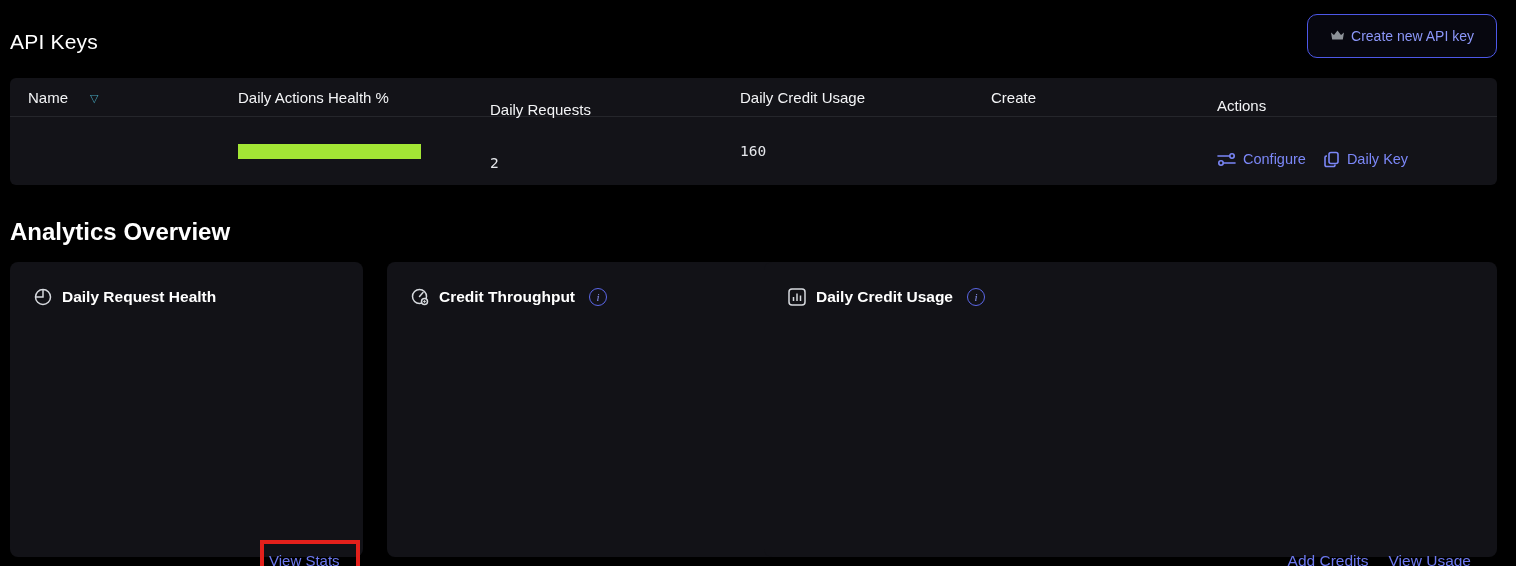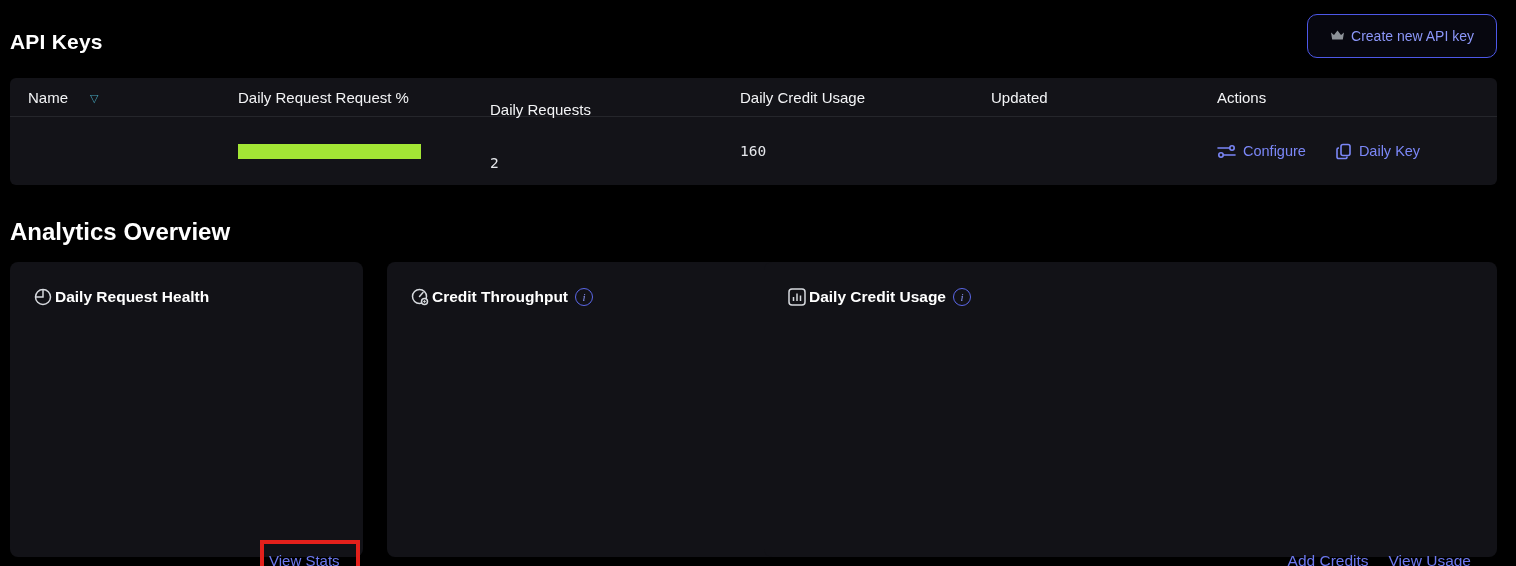--- a/index.html
+++ b/index.html
@@ -1,49 +1,49 @@
 <!DOCTYPE html>
 <html><head>
 <meta charset="utf-8">
 <style>
   * { margin:0; padding:0; box-sizing:border-box; }
   html,body { background:#000; }
   body { font-family:"Liberation Sans", sans-serif; color:#e5e7eb; }
   .screen { position:relative; width:1516px; height:566px; background:#000; overflow:hidden; }
 
   
-  .page-title { position:absolute; left:10px; top:30px; font-size:21px; font-weight:700; color:#fff; letter-spacing:.2px; }
+  .page-title { position:absolute; left:10px; top:30px; font-size:21px; font-weight:400; color:#fff; letter-spacing:.2px; }
   .create-btn { position:absolute; top:14px; right:19px; height:44px; padding:0 22px; display:flex; align-items:center; gap:6px;
     background:#07070f; border:1.5px solid #4d58e8; border-radius:10px; color:#8b96f8; font-size:14px; cursor:pointer; }
   .crown { color:#8d9298; font-size:14px; line-height:1; }
 
   
   .table { position:absolute; left:10px; top:78px; width:1487px; height:107px; background:#131318; border-radius:6px; }
   .thead { position:absolute; left:0; top:0; right:0; height:39px; border-bottom:1px solid #25262b; }
   .th { position:absolute; top:0; height:39px; display:flex; align-items:center; gap:22px; font-size:15px; color:#f3f4f6; font-weight:500; }
   .sort-icon { color:#45a5bc; font-size:11px; line-height:1; padding-top:2px; }
   .trow { position:absolute; left:0; top:39px; right:0; height:68px; }
   .td { position:absolute; top:0; height:68px; display:flex; align-items:center; font-size:15px; color:#e5e7eb; }
   .mono { font-family:"DejaVu Sans Mono", monospace; font-size:14.5px; }
   .c-name  { left:18px; }  .c-health{ left:228px; } .c-req { left:480px;margin-top:12px; }
-  .c-usage { left:730px; } .c-upd   { left:981px; } .c-act { left:1207px; }
+  .c-usage { left:730px; } .c-upd   { left:981px; } .c-act { left:1207px;margin-top:8px; }
   .health-bar { width:183px; height:15px; background:#a3e635; }
-  .actions { display:flex; align-items:center; gap:30px; }
+  .actions { display:flex; align-items:center; gap:18px; }
   .action-link { display:flex; align-items:center; gap:7px; color:#7b87f7; font-size:14.5px; cursor:pointer; }
   .action-link svg { display:block; }
 
   
   .section-title { position:absolute; left:10px; top:218px; font-size:24px; font-weight:700; color:#fff; }
 
   
   .card { position:absolute; top:262px; height:295px; background:#121217; border-radius:8px; }
   .card-1 { left:10px;  width:353px; }
   .card-2 { left:387px; width:413px; }
   .card-3 { left:764px; width:733px; }
-  .card-head { position:absolute; top:26px; left:24px; display:flex; align-items:flex-start; gap:3px; }
+  .card-head { position:absolute; top:26px; left:24px; display:flex; align-items:flex-start; gap:10px; }
   .card-title { font-size:15.5px; font-weight:700; color:#fff; }
   .info-badge { width:18px; height:18px; border:1.5px solid #5b67e8; border-radius:50%; color:#8b96f8;
     font-size:11px; font-family:"Liberation Serif", serif; font-style:italic; display:flex; align-items:center; justify-content:center; margin-left:4px; }
   .hdr-icon { color:#d6d9de; display:flex; }
 
   
   .view-stats { position:absolute; top:290px; left:259px; font-size:15px; color:#6d79f0; cursor:pointer; }
   .annotation-box { position:absolute; left:250px; top:278px; width:100px; height:45px; border:4px solid #e3201b; pointer-events:none; }
 
   
@@ -64,24 +64,24 @@
     </span>
     <span>Create new API key</span>
   </button>
 
   <div class="table">
     <div class="thead">
       <div class="th c-name">
         <span>Name</span>
         <span class="sort-icon">▽</span>
       </div>
-      <div class="th c-health">Daily Request Request %</div>
+      <div class="th c-health">Daily Actions Health %</div>
       <div class="th c-req">Daily Requests</div>
       <div class="th c-usage">Daily Credit Usage</div>
-      <div class="th c-upd">Updated</div>
+      <div class="th c-upd">Create</div>
       <div class="th c-act">Actions</div>
     </div>
     <div class="trow">
       <div class="td c-health">
         <div class="health-bar"></div>
       </div>
       <div class="td c-req mono">2</div>
       <div class="td c-usage mono">160</div>
       <div class="td c-act">
         <div class="actions">

